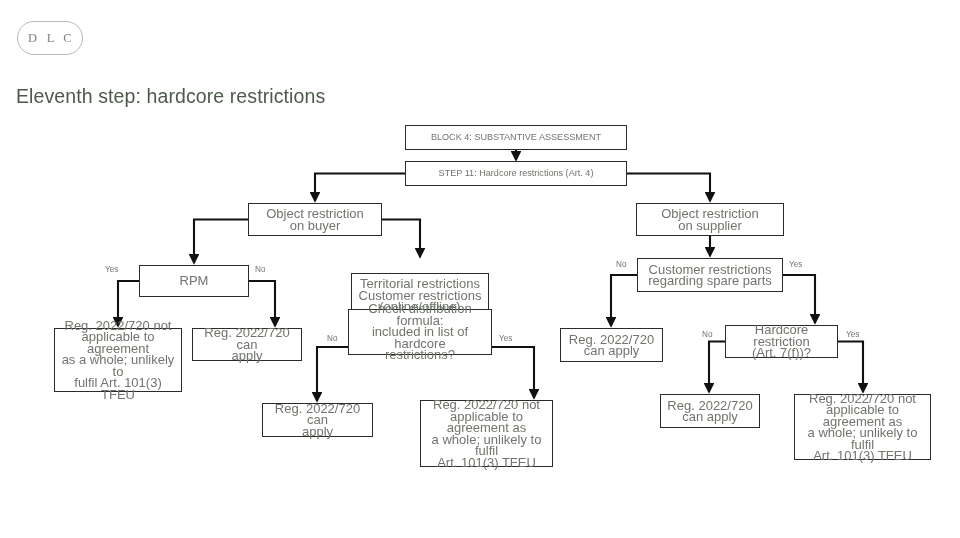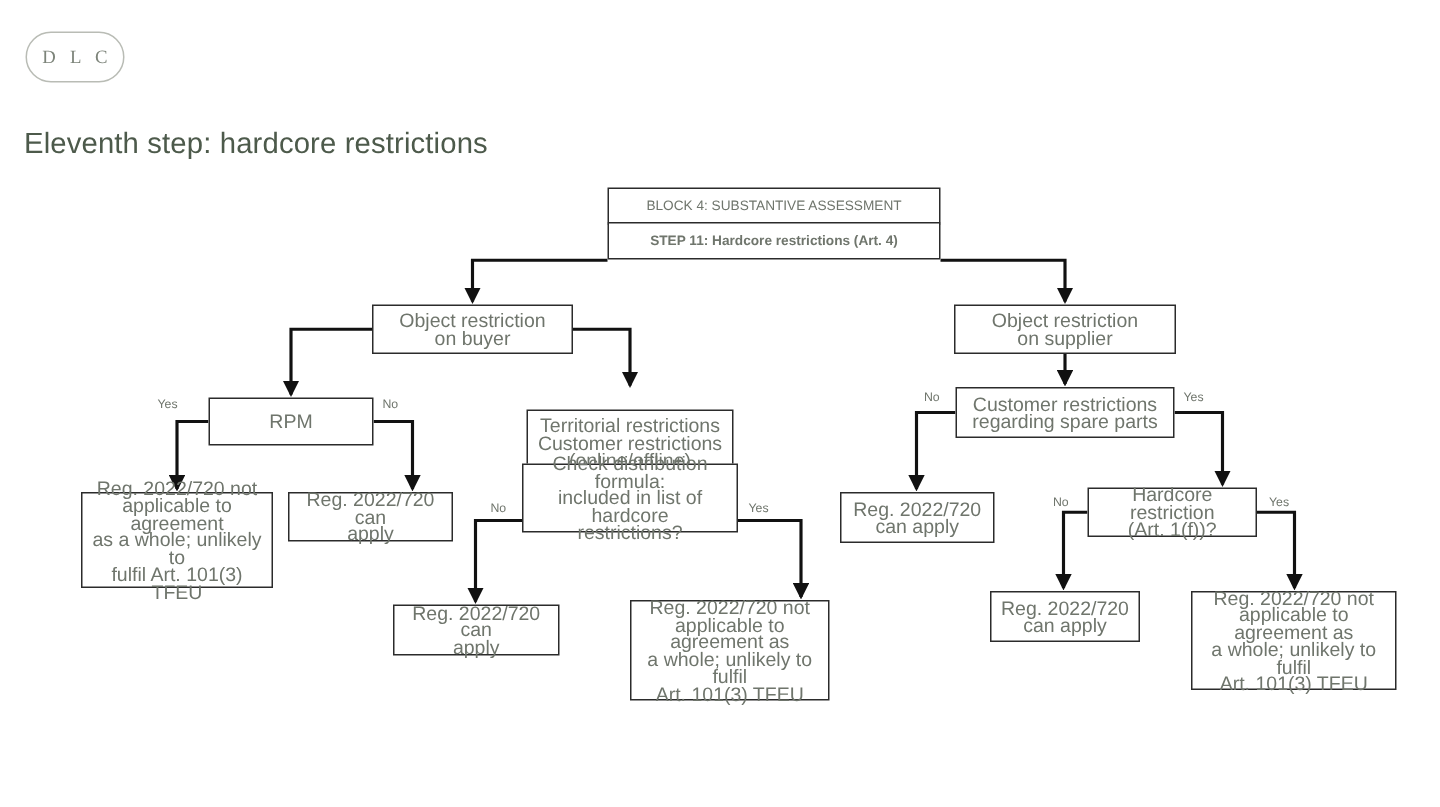--- a/index.html
+++ b/index.html
@@ -159,21 +159,21 @@
         <path d="M 713 341.5 L 697 341.5 L 697 392"></path>
 
         <path d="M 826 341.5 L 851 341.5 L 851 392"></path>
       </g>
     </svg>
 
     <div class="node title-node" style="left:393px;top:125px;width:222px;height:25px;">
       <span class="node-text">BLOCK 4: SUBSTANTIVE ASSESSMENT</span>
     </div>
 
-    <div class="node step-node" style="left:393px;top:148px;width:222px;height:25px;font-weight:bold;">
+    <div class="node step-node" style="left:393px;top:161px;width:222px;height:25px;">
       <span class="node-text">STEP 11: Hardcore restrictions (Art. 4)</span>
     </div>
 
     <div class="node" style="left:236px;top:203px;width:134px;height:33px;">
       <span class="node-text">Object restriction
 on buyer</span>
     </div>
 
     <div class="node" style="left:624px;top:203px;width:148px;height:33px;">
       <span class="node-text">Object restriction
@@ -213,21 +213,21 @@
 restrictions?</span>
     </div>
 
     <div class="node" style="left:548px;top:328px;width:103px;height:34px;">
       <span class="node-text">Reg. 2022/720
 can apply</span>
     </div>
 
     <div class="node" style="left:713px;top:325px;width:113px;height:33px;">
       <span class="node-text">Hardcore restriction
-(Art. 1(f))?</span>
+(Art. 7(f))?</span>
     </div>
 
     <div class="node" style="left:250px;top:403px;width:111px;height:34px;">
       <span class="node-text">Reg. 2022/720 can
 apply</span>
     </div>
 
     <div class="node" style="left:408px;top:400px;width:133px;height:67px;">
       <span class="node-text">Reg. 2022/720 not
 applicable to agreement as

